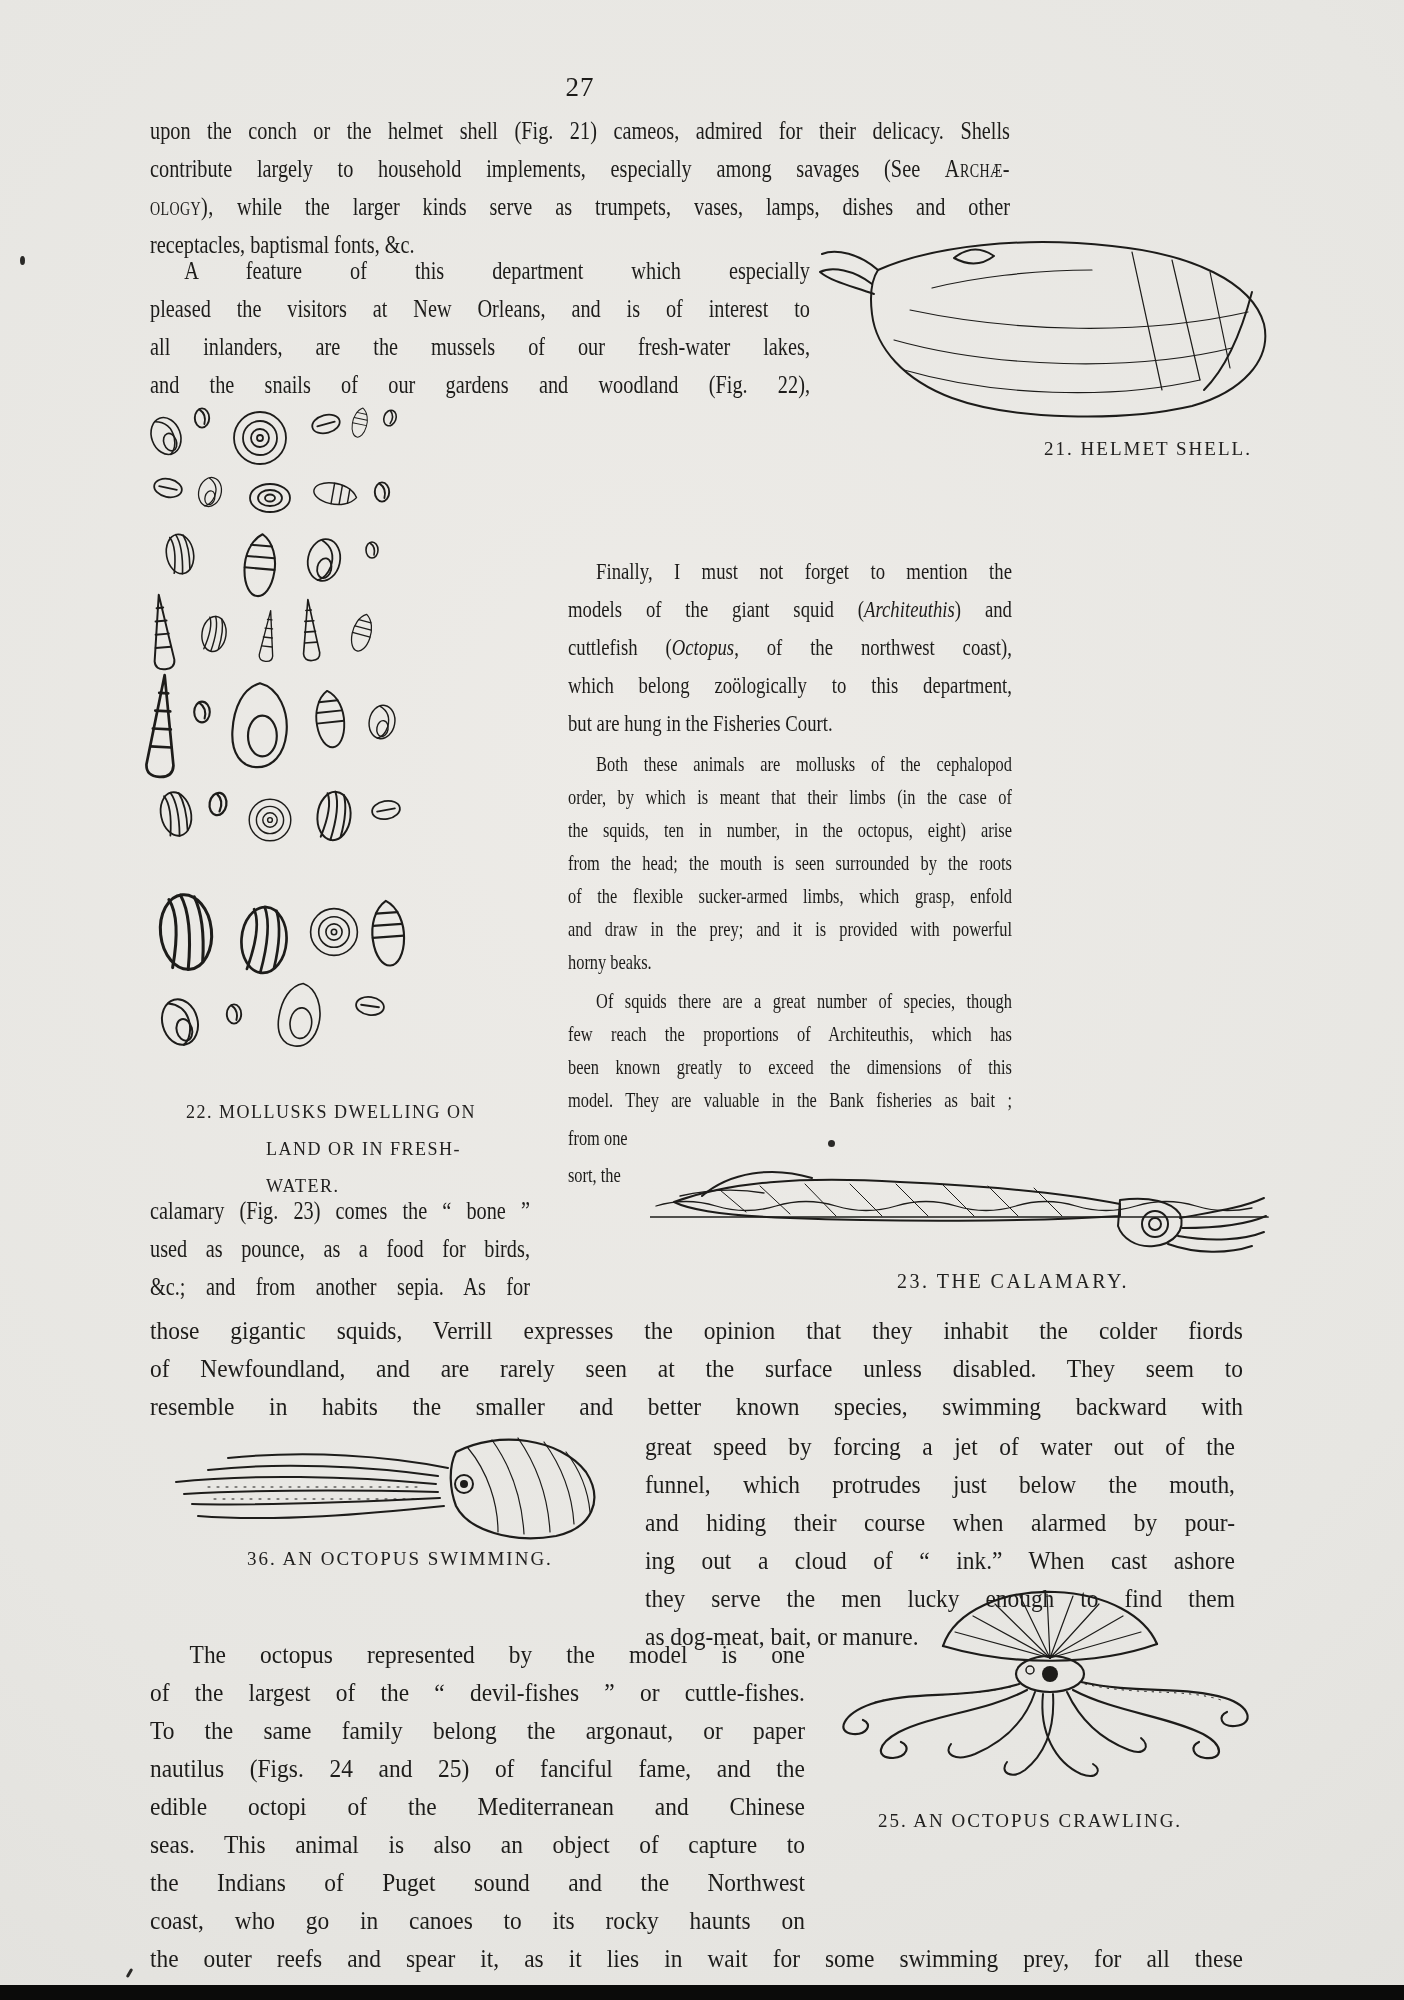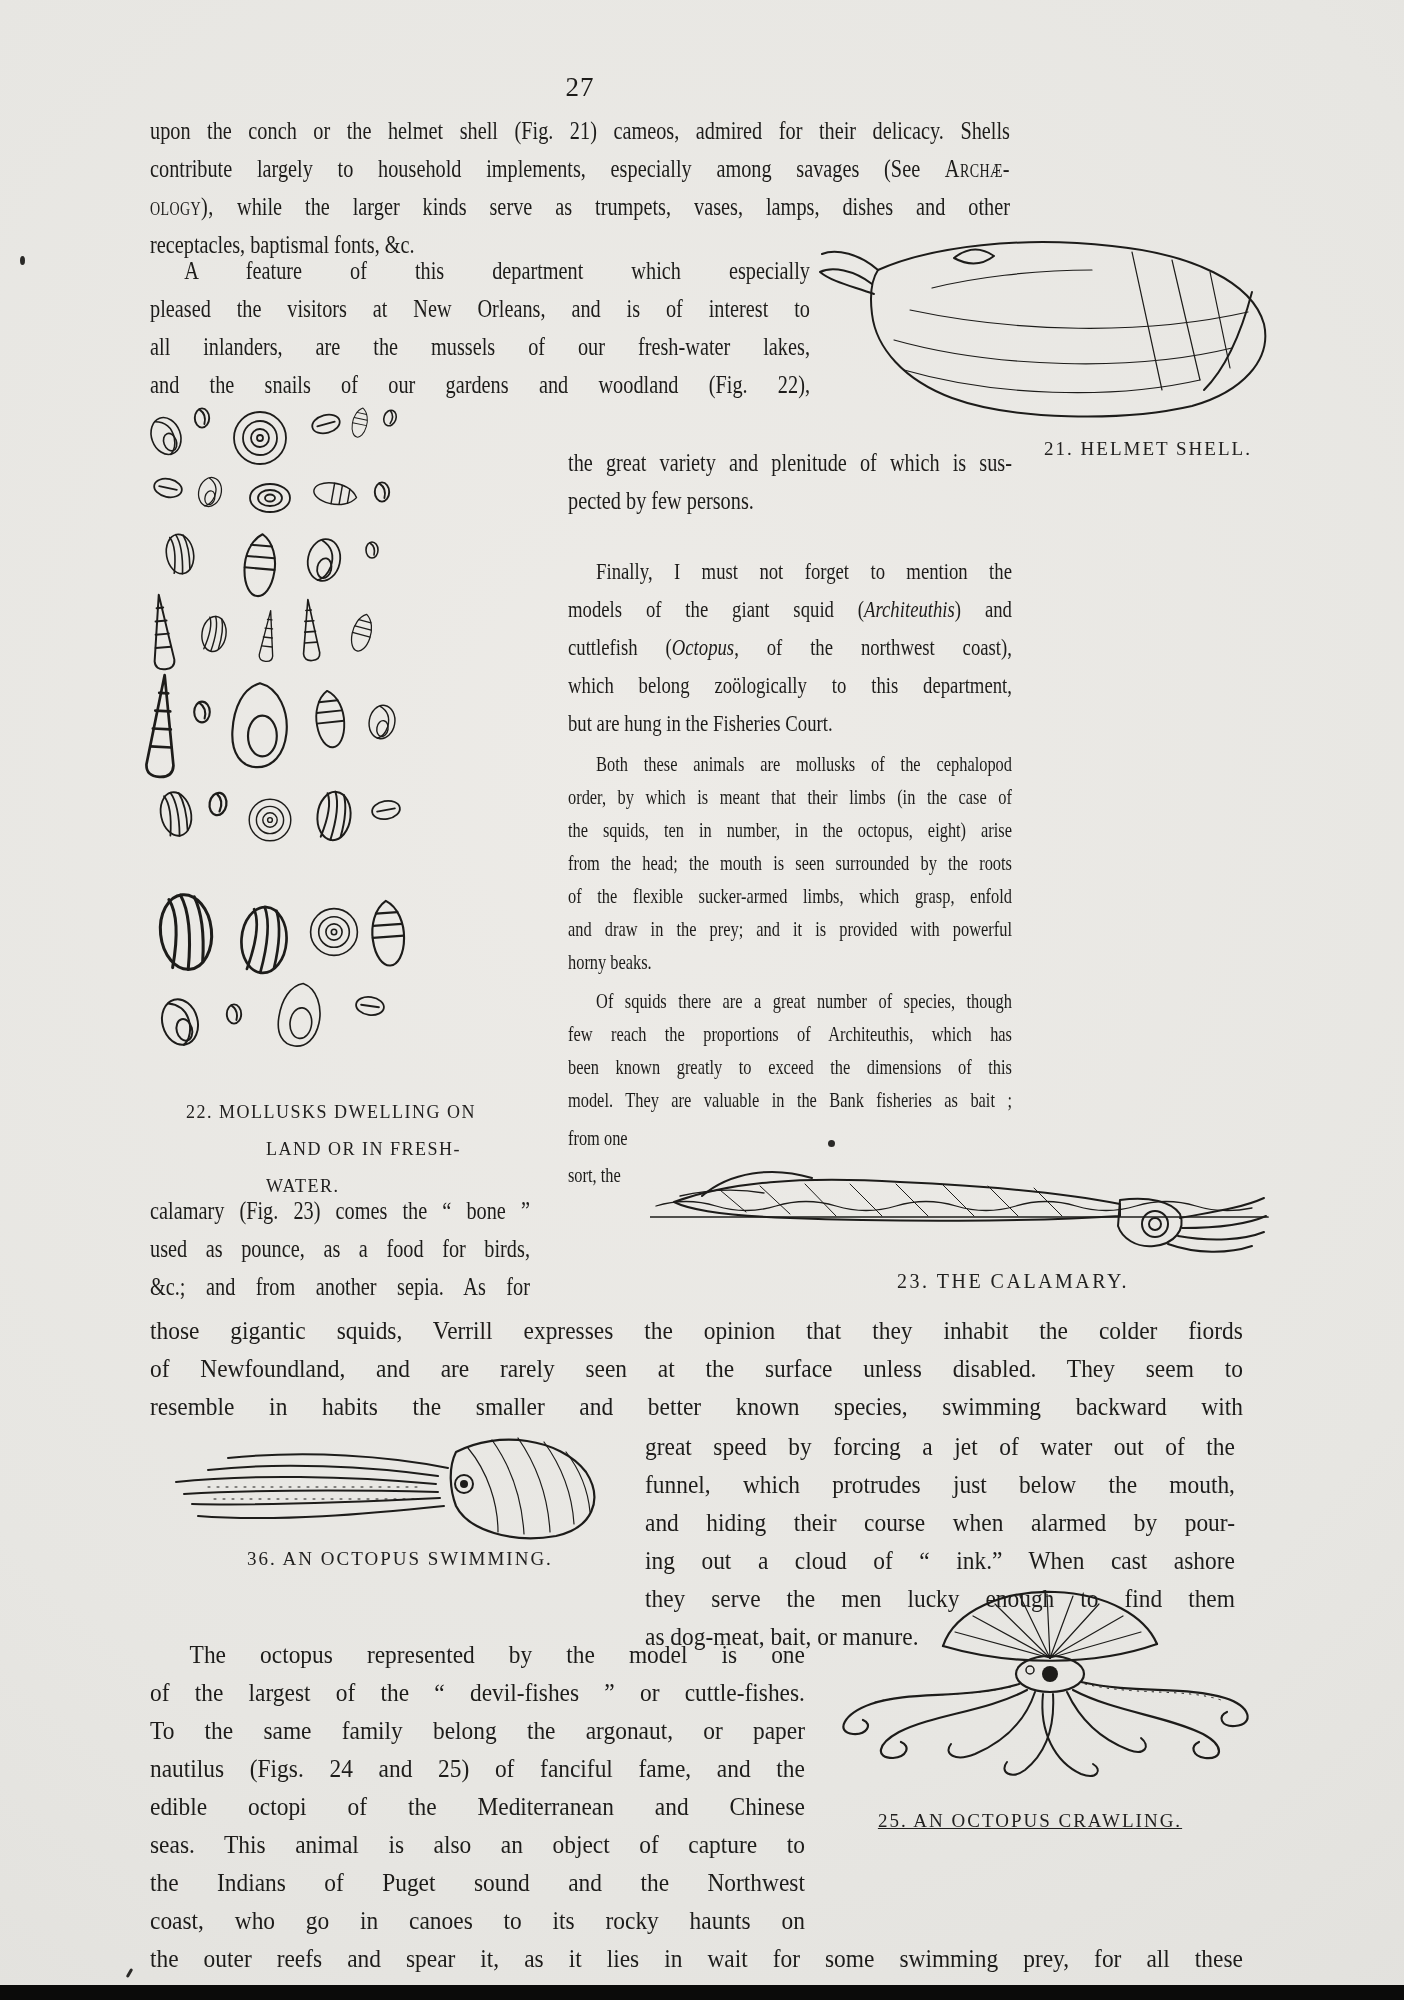--- a/index.html
+++ b/index.html
@@ -75,26 +75,20 @@
         <path d="M98,92 C202,114 330,118 436,94"></path>
         <path d="M320,34 L350,172"></path>
         <path d="M360,42 L388,162"></path>
         <path d="M398,54 L418,150"></path>
         <path d="M120,70 C160,60 220,52 280,52"></path>
       </g>
     </svg>
   </div>
   <div class="blk caption cap-center" style="left:1005px; top:438px; width:286px;">21.  HELMET SHELL.</div>
 
-  <div class="blk c78 fs26 lh38" style="left:568px; top:444px; width:444px;">
-    <div class="inner">
-      <div class="line j">the great variety and plenitude of which is sus-</div>
-      <div class="line l">pected by few persons.</div>
-    </div>
-  </div>
 
   <div class="blk c78 fs24 lh38" style="left:568px; top:552px; width:444px;">
     <div class="inner">
       <div class="line j ind36">Finally, I must not forget to mention the</div>
       <div class="line j"><span>models of the giant squid (</span><span class="it">Architeuthis</span><span>) and</span></div>
       <div class="line j"><span>cuttlefish (</span><span class="it">Octopus</span><span>, of the northwest coast),</span></div>
       <div class="line j">which belong zoölogically to this department,</div>
       <div class="line l">but are hung in the Fisheries Court.</div>
     </div>
   </div>
@@ -352,21 +346,21 @@
           <path d="M235,76 L326,50"></path>
       </g>
       <circle cx="235" cy="92" r="8" fill="#1d1c1a" stroke="none"></circle>
       <circle class="ink" cx="215" cy="88" r="4" stroke-width="1.5"></circle>
       <g class="ink" stroke-width="1" stroke-dasharray="1.5 6">
         <path d="M60,120 C100,110 150,116 200,104"></path>
         <path d="M270,102 C320,114 370,106 406,118"></path>
       </g>
     </svg>
   </div>
-  <div class="blk caption cap-center" style="left:820px; top:1810px; width:420px;text-decoration:underline;">25.  AN OCTOPUS CRAWLING.</div>
+  <div class="blk caption cap-center" style="left:820px; top:1810px; width:420px;">25.  AN OCTOPUS CRAWLING.</div>
 
   <div class="blk c90 fs26 lh38" style="left:150px; top:1940px; width:1093px;">
     <div class="inner">
       <div class="line j">the outer reefs and spear it, as it lies in wait for some swimming prey, for all these</div>
     </div>
   </div>
 
   <div class="speck" style="left:20px; top:256px; width:5px; height:9px;"></div>
   <div class="speck" style="left:828px; top:1140px; width:7px; height:7px;"></div>
   <div class="speck" style="left:128px; top:1968px; width:3px; height:10px; transform:rotate(30deg); border-radius:2px;"></div>

